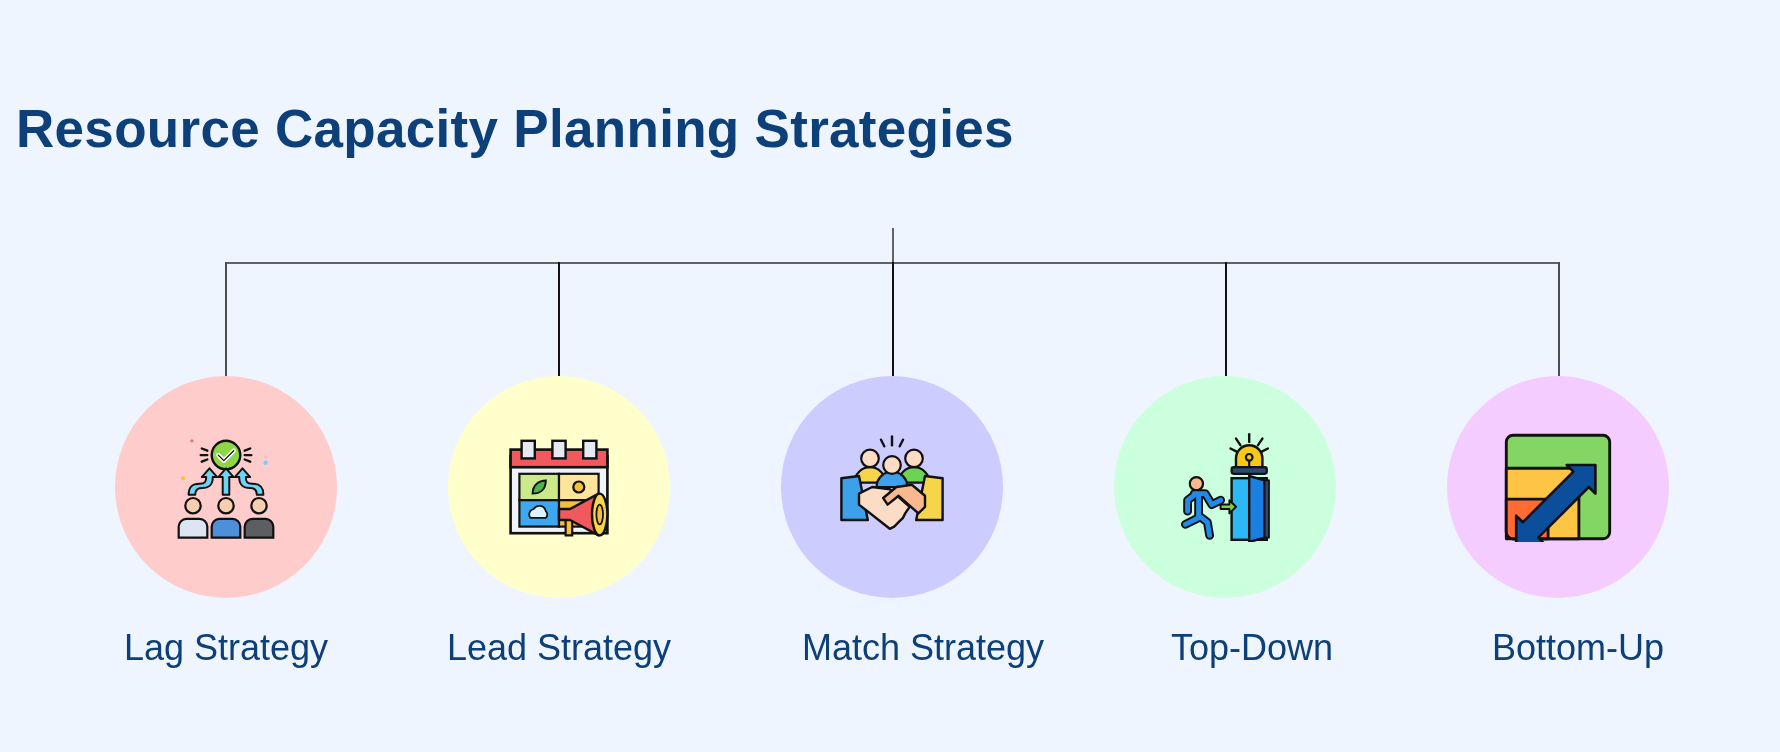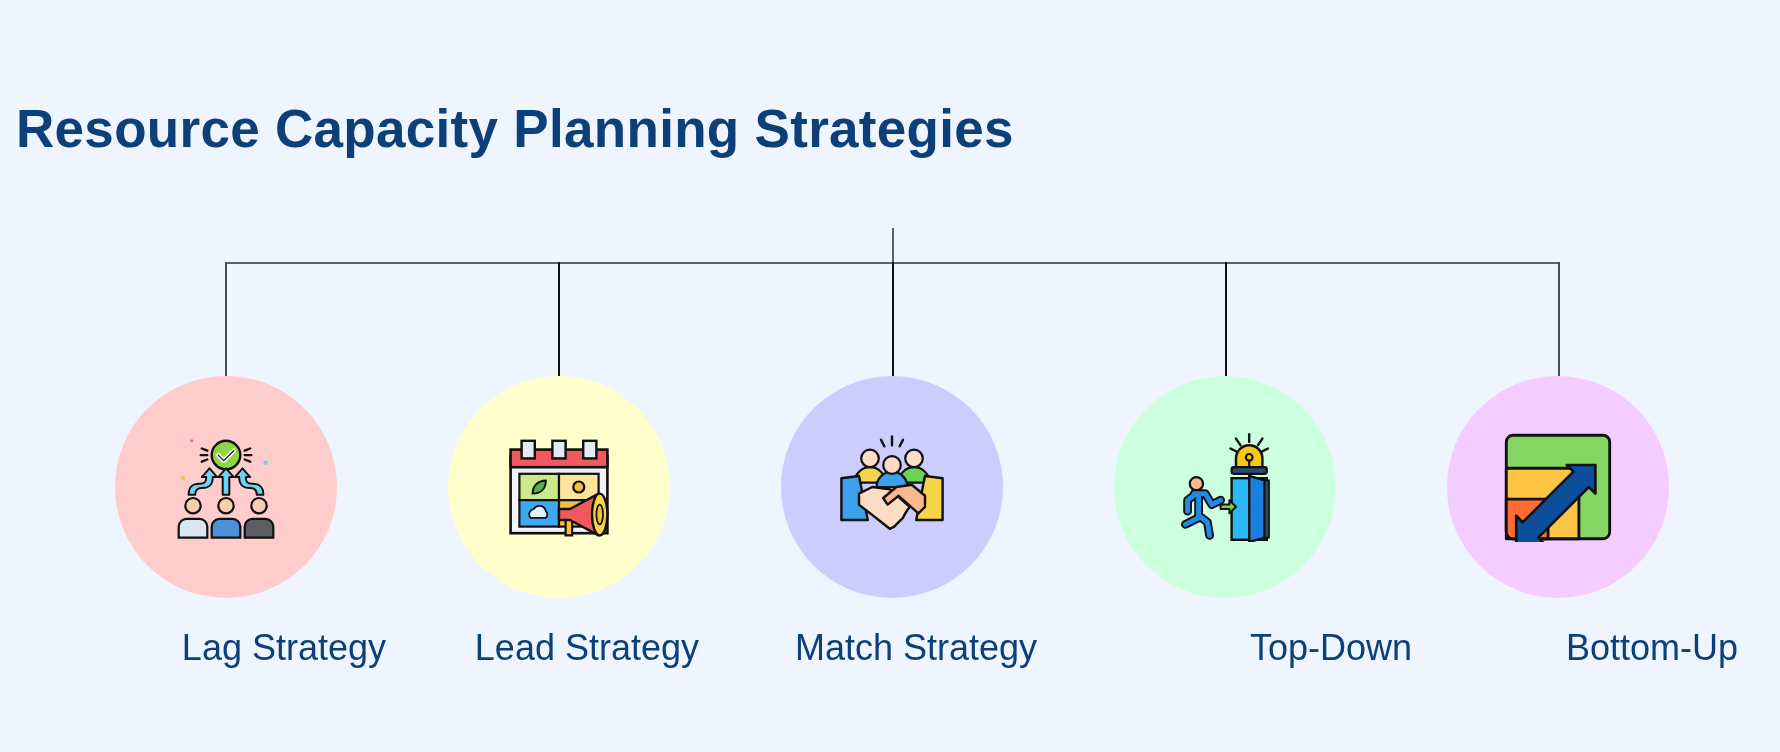--- a/index.html
+++ b/index.html
@@ -17,21 +17,21 @@
   .connector { position: absolute; background: #5f6369; }
   .stem-top { left: 892px; top: 228px; width: 2px; height: 35px; }
   .hbar { left: 226px; top: 262px; width: 1334px; height: 2px; }
   .drop { top: 262px; width: 2px; height: 114px; background: #4a4d52; }
   .node {
     position: absolute; top: 376px; width: 222px; height: 222px;
     border-radius: 50%; display: flex; align-items: center; justify-content: center;
   }
   .node svg { width: 110px; height: 110px; }
   .label {
-    position: absolute; top: 627px; width: 320px; text-align: right;
+    position: absolute; top: 627px; width: 320px; text-align: center;
     font-size: 36px; color: #0d3f78; white-space: nowrap;
   }
 </style>
 </head>
 <body>
 
 <h1 class="title">Resource Capacity Planning Strategies</h1>
 
 <div>
   <div class="connector stem-top"></div>
@@ -146,16 +146,16 @@
 <div class="node" style="left:1447px; background:#f5ccff">
   <svg viewBox="0 0 100 100">
     <rect x="3" y="3" width="94" height="94" rx="6" fill="#84d664" stroke="#111" stroke-width="2.6"></rect>
     <path d="M3 33 h66 v64 h-66 z" fill="#fec444" stroke="#111" stroke-width="2.6" stroke-linejoin="round"></path>
     <path d="M3 61 h38 v36 h-32 a6 6 0 0 1 -6 -6 z" fill="#ff6b33" stroke="#111" stroke-width="2.6" stroke-linejoin="round"></path>
     <path d="M18 82 l46 -46 l-6 -6 h26 v26 l-6 -6 l-46 46 l6 6 h-26 v-26 z" fill="#0b4f9c" stroke="#111" stroke-width="2.4" stroke-linejoin="round"></path>
   </svg>
 </div>
 
 <div class="label" style="left:66px">Lag Strategy</div>
-<div class="label" style="left:379px">Lead Strategy</div>
-<div class="label" style="left:717px">Match Strategy</div>
+<div class="label" style="left:399px">Lead Strategy</div>
+<div class="label" style="left:763px">Match Strategy</div>
 <div class="label" style="left:1092px">Top-Down</div>
 <div class="label" style="left:1418px">Bottom-Up</div>
 
 </body></html>

